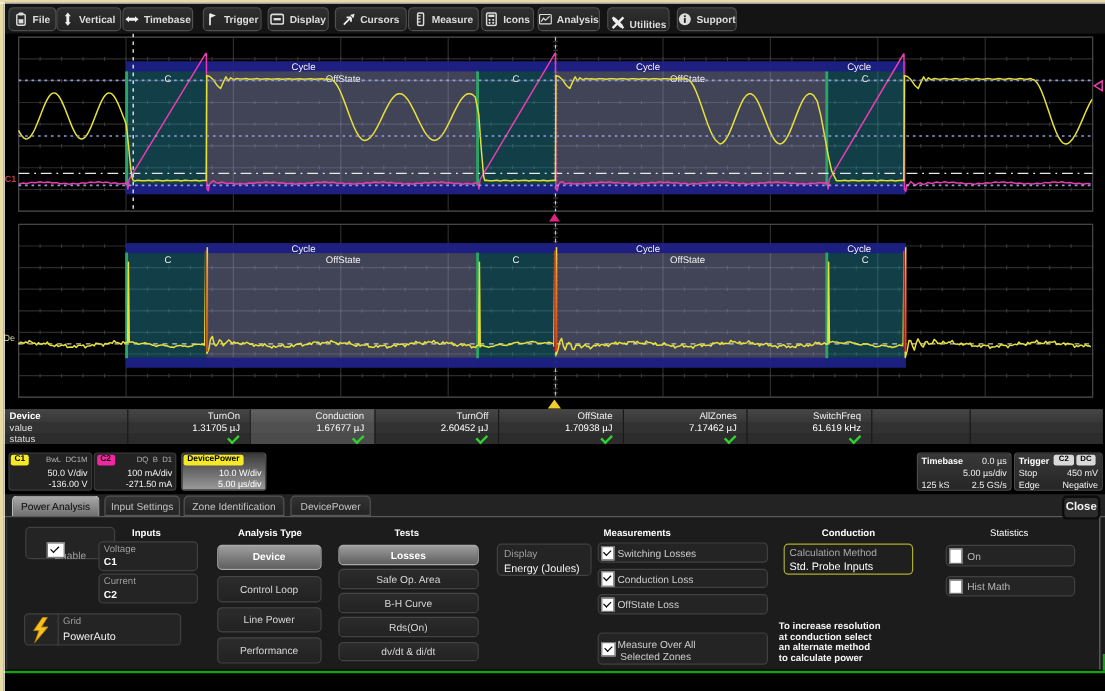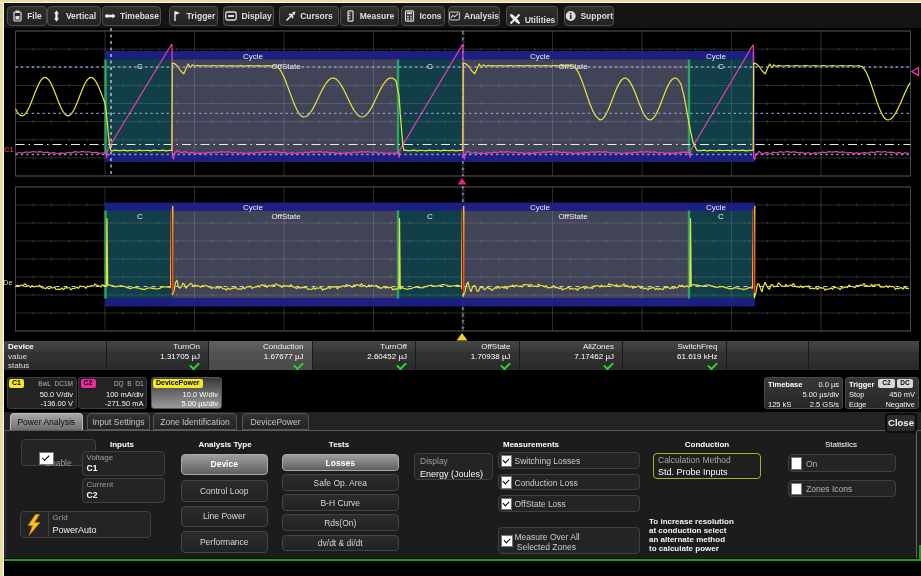--- a/index.html
+++ b/index.html
@@ -344,20 +344,20 @@
       </div>
       <div style="position:absolute;left:649px;top:104.5px;font-size:8px;font-weight:bold;color:#f5f5f5">To increase resolution</div>
       <div style="position:absolute;left:649px;top:113.7px;font-size:8px;font-weight:bold;color:#f5f5f5">at conduction select</div>
       <div style="position:absolute;left:649px;top:122.9px;font-size:8px;font-weight:bold;color:#f5f5f5">an alternate method</div>
       <div style="position:absolute;left:649px;top:132.1px;font-size:8px;font-weight:bold;color:#f5f5f5">to calculate power</div>
       <div style="position:absolute;left:788px;top:42.0px;width:107.5px;height:17.5px;background:#242424;border:1px solid #404040;border-radius:4px;box-sizing:border-box"></div>
       <div style="position:absolute;left:790.5px;top:45px;width:11.5px;height:12.5px;background:#fff;border:1px solid #777;box-sizing:border-box"></div>
       <div style="position:absolute;left:806px;top:46.5px;font-size:8.5px;color:#b5b5b5">On</div>
       <div style="position:absolute;left:788px;top:67.5px;width:107.5px;height:17.5px;background:#242424;border:1px solid #404040;border-radius:4px;box-sizing:border-box"></div>
       <div style="position:absolute;left:790.5px;top:70.5px;width:11.5px;height:12.5px;background:#fff;border:1px solid #777;box-sizing:border-box"></div>
-      <div style="position:absolute;left:806px;top:72px;font-size:8.5px;color:#b5b5b5">Zones Icons</div>
+      <div style="position:absolute;left:806px;top:72px;font-size:8.5px;color:#b5b5b5">Hist Math</div>
     </div>
     <div style="position:absolute;left:0;top:558.5px;width:921px;height:2.5px;background:#18a018"></div>
     <div style="position:absolute;left:919px;top:545px;width:2px;height:14px;background:#18a018"></div>
     <div style="position:absolute;left:0;top:0;width:2.5px;height:576px;background:#e9dba6"></div>
     <div style="position:absolute;left:0;top:0;width:921px;height:2px;background:#e9dba6"></div>
     <div style="position:absolute;left:0;top:2px;width:921px;height:1px;background:#fffdf0"></div>
     <div style="position:absolute;left:2.5px;top:2px;width:1px;height:574px;background:#fffdf0"></div>
   </div>
 </body></html>

